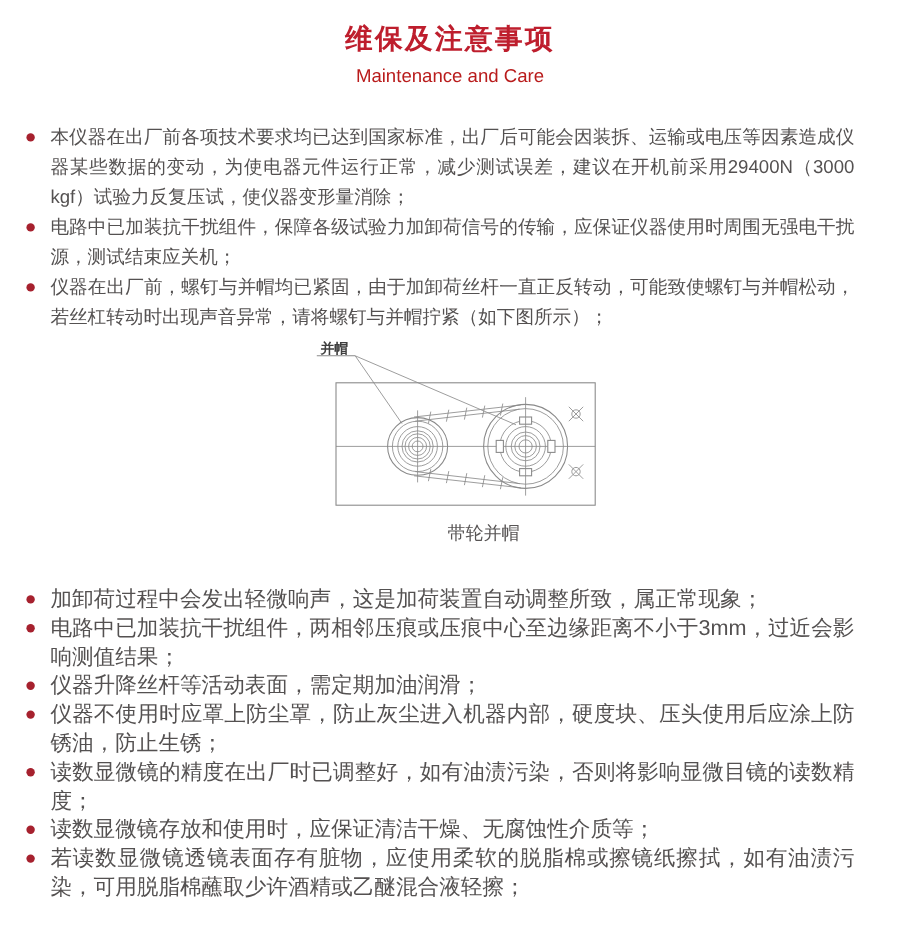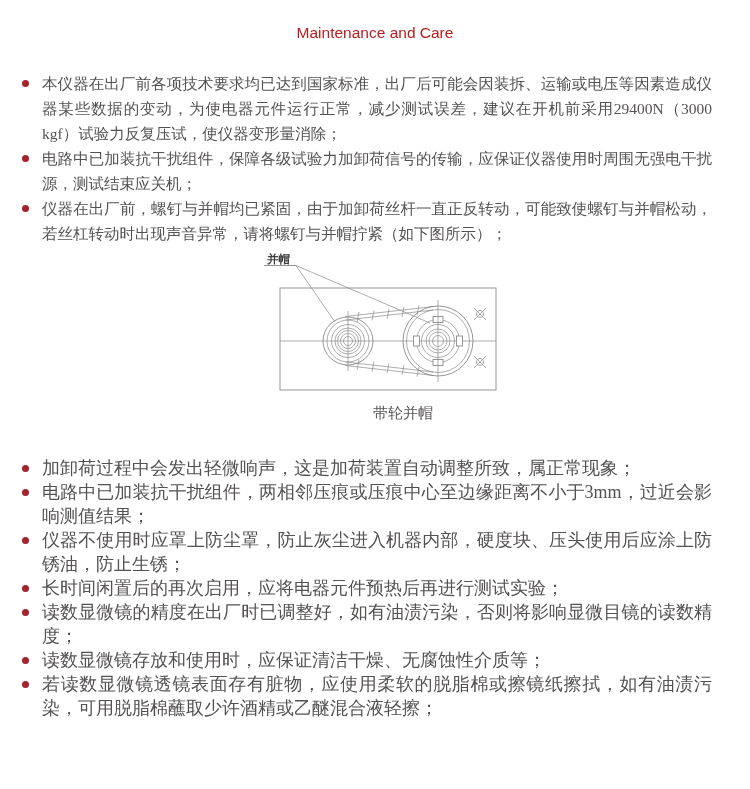--- a/index.html
+++ b/index.html
@@ -27,21 +27,20 @@
   }
   .subtitle{
     margin-top:7px;
     font-size:15.5px;
     color:#b91c1c;
   }
   ul.notes{
     list-style:none;
     margin:0;
     padding:0 38px 0 20px;
-    font-family:Liberation Serif, serif;
   }
   ul.notes-top{ margin-top:29px; font-size:15.5px; line-height:25px; }
   ul.notes-bottom{ margin-top:28px; font-size:18px; line-height:24px; }
   li.note{
     position:relative;
     padding-left:22px;
     text-align:justify;
   }
   .dot{
     position:absolute;
@@ -61,20 +60,21 @@
   svg .notch{ stroke:var(--line-gray); stroke-width:0.9; fill:#fff; }
   svg .callout-text{ font-size:11.5px; font-weight:bold; fill:#3f3f3f; font-family:"Liberation Sans","DejaVu Sans",sans-serif; }
   svg .caption-text{ font-size:15px; fill:#575454; font-family:"Liberation Sans","DejaVu Sans",sans-serif; }
 </style>
 </head>
 <body>
 
 <div class="page">
 
   <header>
+    <h1>维保及注意事项</h1>
     <div class="subtitle">Maintenance and Care</div>
   </header>
 
   <ul class="notes notes-top">
     <li class="note">
       <span class="dot"></span>
       <span class="note-text">本仪器在出厂前各项技术要求均已达到国家标准，出厂后可能会因装拆、运输或电压等因素造成仪器某些数据的变动，为使电器元件运行正常，减少测试误差，建议在开机前采用29400N（3000 kgf）试验力反复压试，使仪器变形量消除；</span>
     </li>
     <li class="note">
       <span class="dot"></span>
@@ -165,25 +165,25 @@
     <li class="note">
       <span class="dot"></span>
       <span class="note-text">加卸荷过程中会发出轻微响声，这是加荷装置自动调整所致，属正常现象；</span>
     </li>
     <li class="note">
       <span class="dot"></span>
       <span class="note-text">电路中已加装抗干扰组件，两相邻压痕或压痕中心至边缘距离不小于3mm，过近会影响测值结果；</span>
     </li>
     <li class="note">
       <span class="dot"></span>
-      <span class="note-text">仪器不使用时应罩上防尘罩，防止灰尘进入机器内部，硬度块、压头使用后应涂上防锈油，防止生锈；</span>
+      <span class="note-text">仪器升降丝杆等活动表面，需定期加油润滑；</span>
     </li>
     <li class="note">
       <span class="dot"></span>
-      <span class="note-text">长时间闲置后的再次启用，应将电器元件预热后再进行测试实验；</span>
+      <span class="note-text">仪器不使用时应罩上防尘罩，防止灰尘进入机器内部，硬度块、压头使用后应涂上防锈油，防止生锈；</span>
     </li>
     <li class="note">
       <span class="dot"></span>
       <span class="note-text">读数显微镜的精度在出厂时已调整好，如有油渍污染，否则将影响显微目镜的读数精度；</span>
     </li>
     <li class="note">
       <span class="dot"></span>
       <span class="note-text">读数显微镜存放和使用时，应保证清洁干燥、无腐蚀性介质等；</span>
     </li>
     <li class="note">

